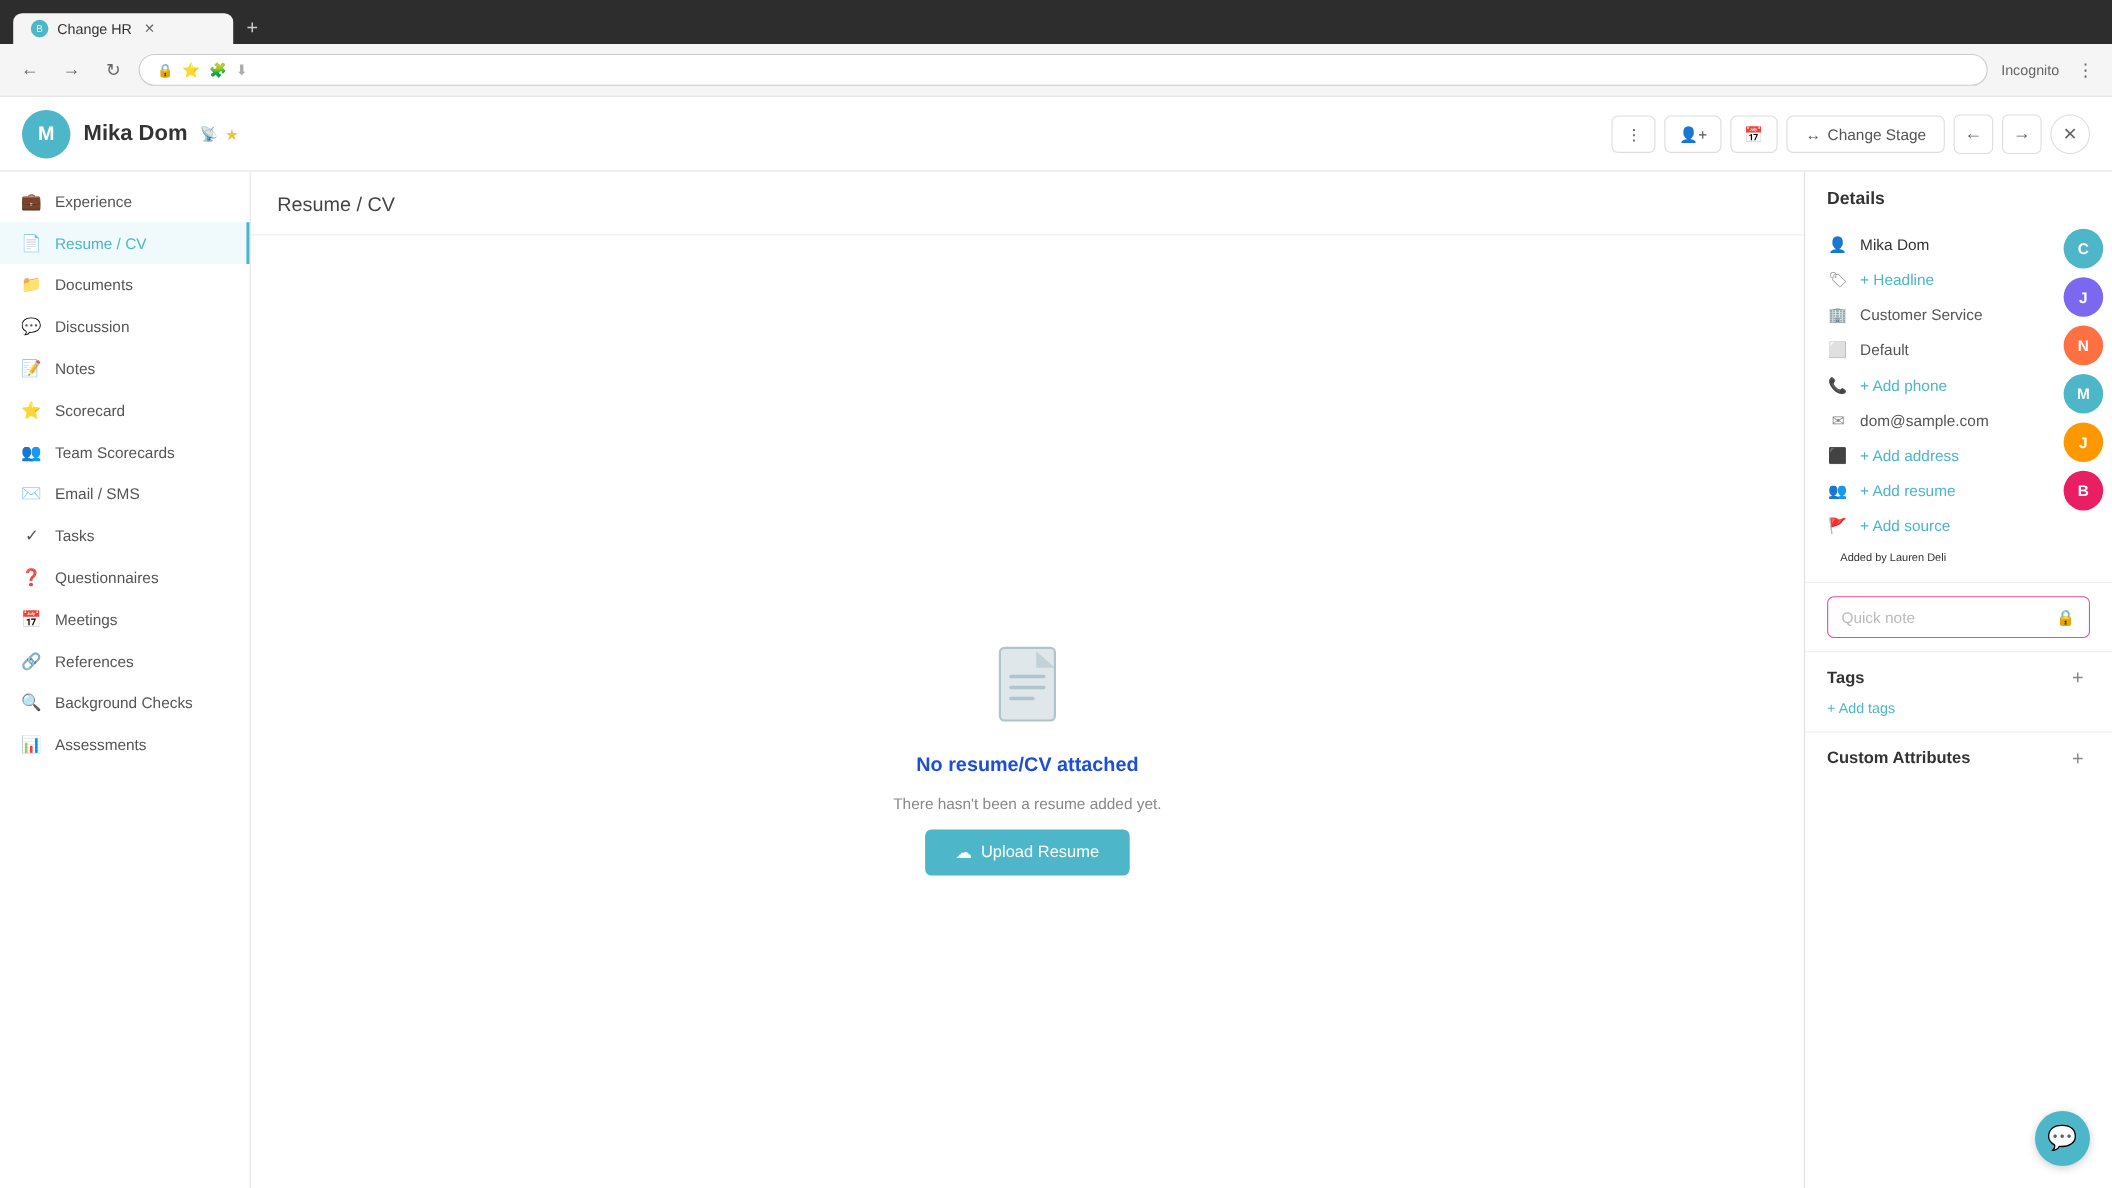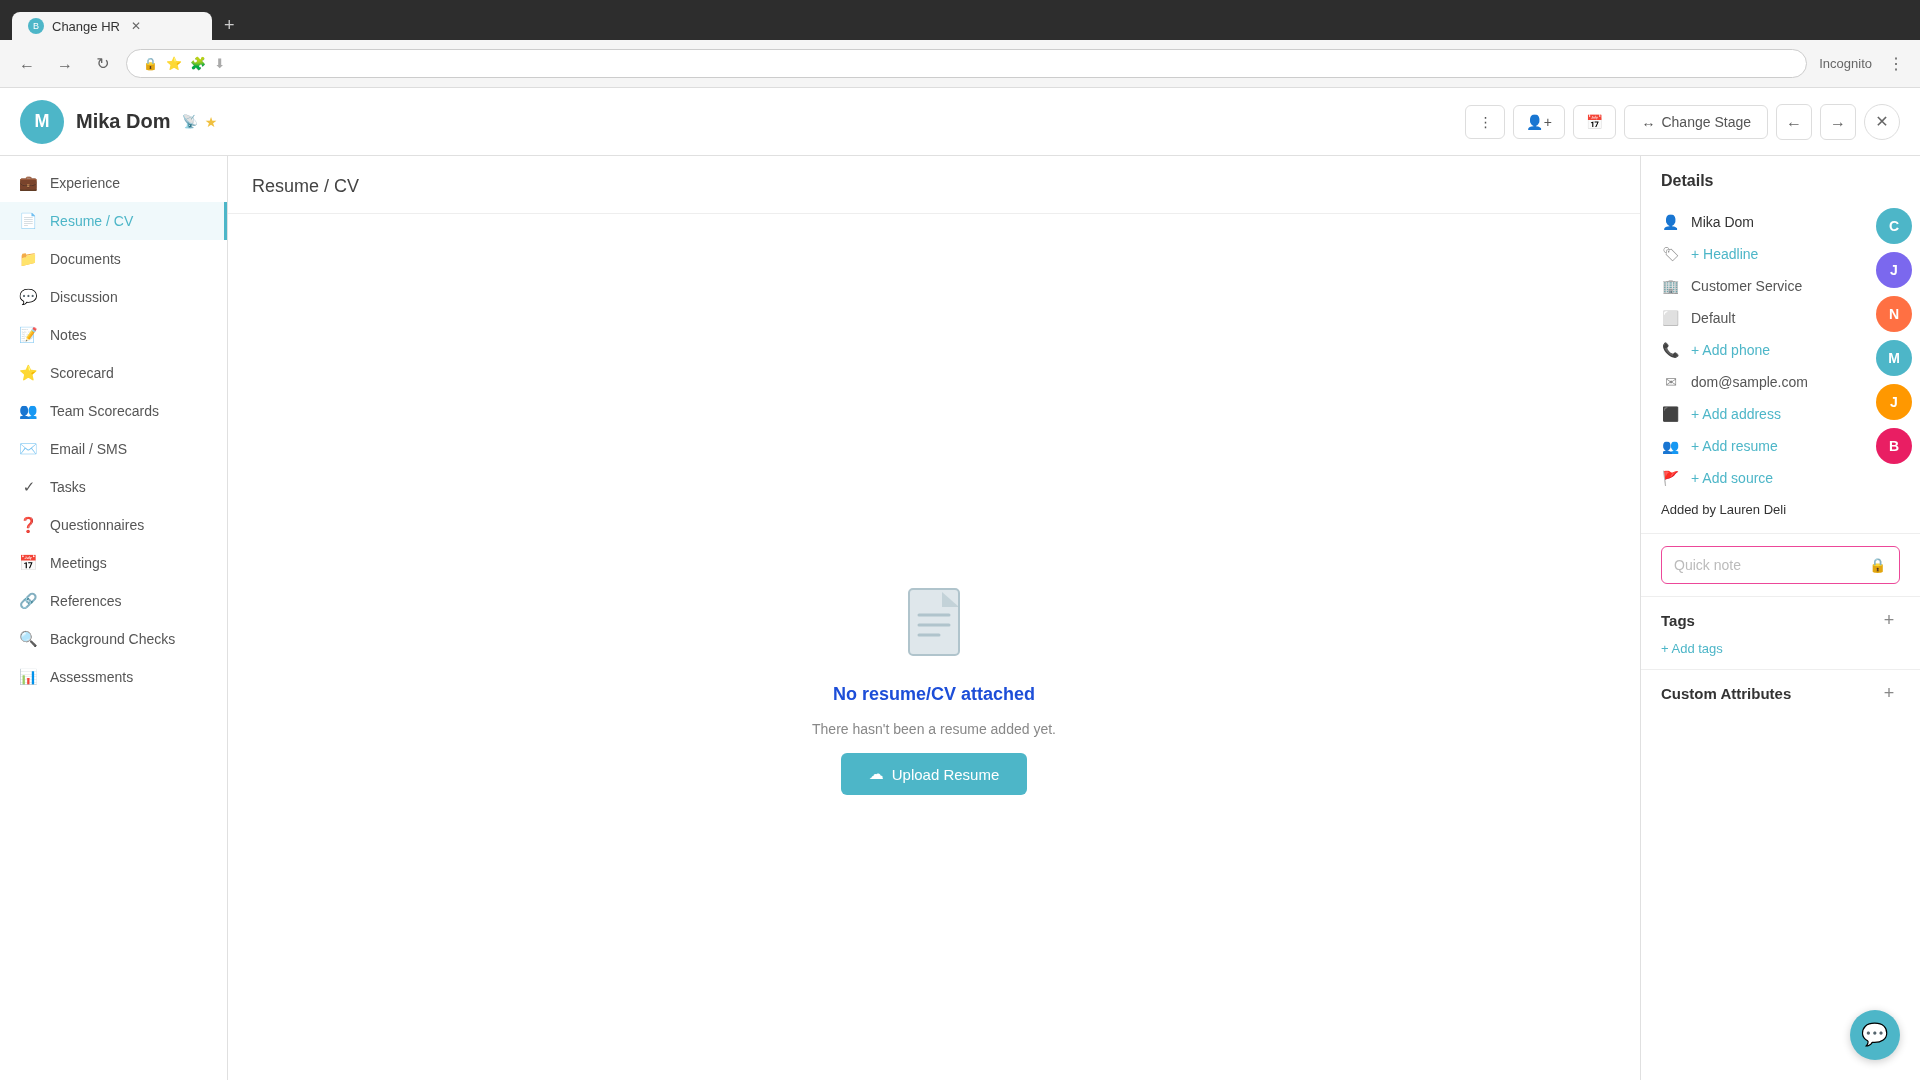--- a/index.html
+++ b/index.html
@@ -38,21 +38,21 @@
     .right-panel { width: 280px; background: white; border-left: 1px solid #e0e0e0; display: flex; flex-direction: column; overflow-y: auto; position: relative; }
 
     .details-section { padding: 16px 20px; }
     .details-title { font-size: 16px; font-weight: 600; color: #333; margin-bottom: 16px; }
     .detail-row { display: flex; align-items: center; gap: 10px; padding: 6px 0; }
     .detail-icon { width: 20px; height: 20px; display: flex; align-items: center; justify-content: center; color: #888; font-size: 14px; flex-shrink: 0; }
     .detail-text { font-size: 14px; color: #555; }
     .detail-text.add { color: #4db6c8; cursor: pointer; }
     .detail-text.name { color: #333; font-weight: 500; }
 
-    .added-by { font-size: 13px; color: #666; margin-top: 8px; }
+    .added-by { font-size: 10px; color: #666; margin-top: 8px; margin-left: 12px; }
     .added-by span { color: #333; font-weight: 500; }
 
     .quick-note-section { padding: 12px 20px; border-top: 1px solid #eee; }
     .quick-note-input { width: 100%; border: 1px solid #ec4899; border-radius: 6px; padding: 10px 12px; font-size: 14px; color: #999; display: flex; align-items: center; justify-content: space-between; cursor: text; }
     .quick-note-lock { color: #aaa; font-size: 14px; }
 
     .tags-section { padding: 12px 20px; border-top: 1px solid #eee; }
     .section-header { display: flex; align-items: center; justify-content: space-between; margin-bottom: 8px; }
     .section-title { font-size: 15px; font-weight: 700; color: #333; }
     .add-btn { width: 22px; height: 22px; background: none; border: none; color: #888; cursor: pointer; font-size: 18px; display: flex; align-items: center; justify-content: center; border-radius: 4px; }

